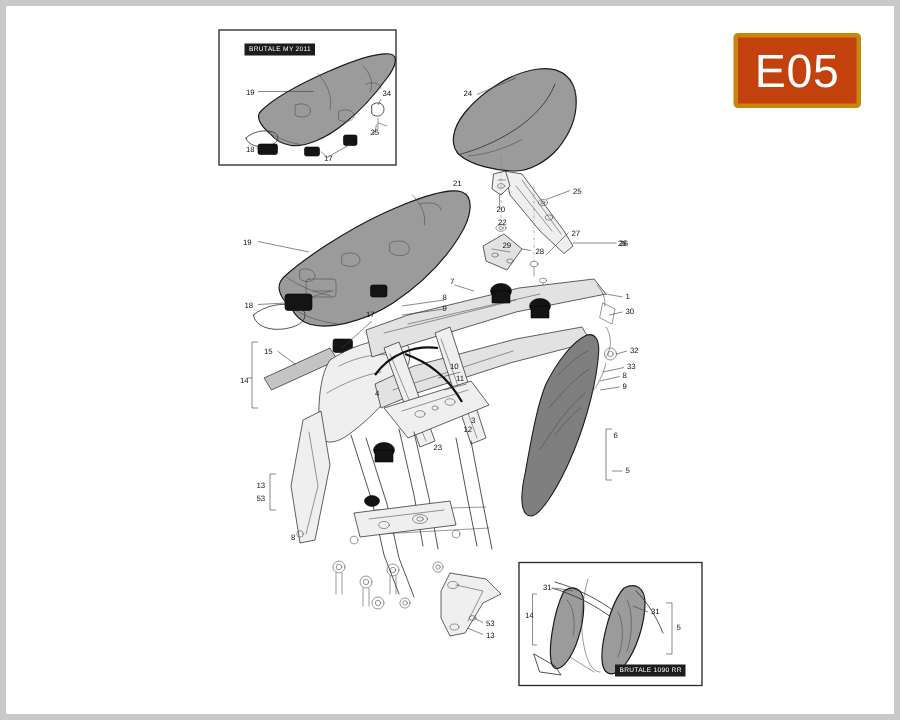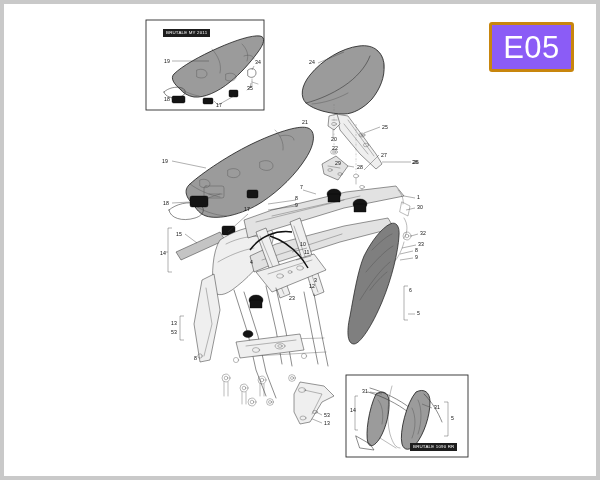--- a/index.html
+++ b/index.html
@@ -39,21 +39,21 @@
     display: block;
   }
 
   
   #page-badge {
     position: absolute;
     right: 22px;
     top: 18px;
     width: 85px;
     height: 50px;
-    background: #8b5cf6;
+    background: #c2410c;
     border: 3px solid #c8860d;
     border-radius: 3px;
     display: flex;
     align-items: center;
     justify-content: center;
     box-sizing: border-box;
   }
   #page-badge span {
     color: #ffffff;
     font-size: 31px;

